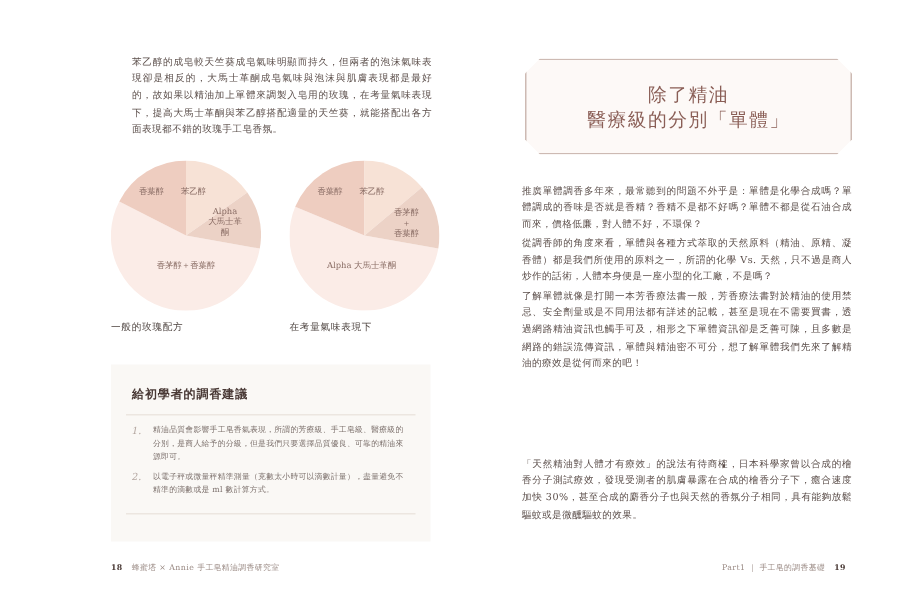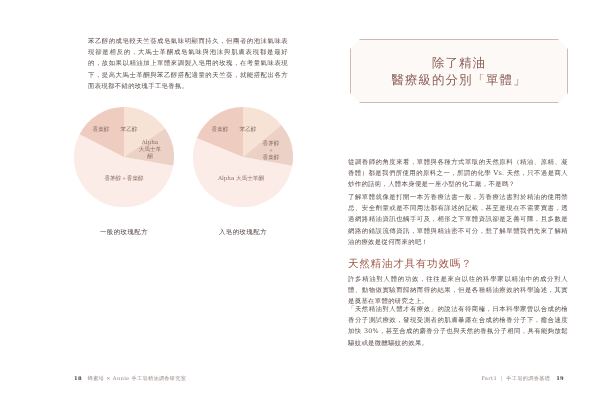--- a/index.html
+++ b/index.html
@@ -19,21 +19,21 @@
 
   .pie-wrap { position:absolute; top:107px; width:100px; height:100px; }
   .pie-wrap.p1 { left:38px; }
   .pie-wrap.p2 { left:157px; }
   .pie-wrap svg { width:100px; height:100px; display:block; }
   .pie-label {
     position:absolute; font-size:5.6px; color:#8b6e66; text-align:center; line-height:7px;
     white-space:nowrap; transform:translate(-50%,-50%);
   }
   .pie-caption {
-    position:absolute; top:228px; font-size:6.4px; color:#4e4440; width:100px; text-align:center;
+    position:absolute; top:214px; font-size:6.4px; color:#4e4440; width:100px; 
     letter-spacing:0.5px;
   }
   .pie-caption.c1 { left:38px; }
   .pie-caption.c2 { left:157px; }
 
   .tip-box {
     position:absolute; left:38px; top:243px; width:213px; height:118px; background:#faf8f5;
   }
   .tip-title {
     position:absolute; left:14px; top:14px; font-size:8px; font-weight:bold; color:#4a3a36;
@@ -109,40 +109,52 @@
       <path d="M0 0 L38.3 -32.1 A50 50 0 0 1 49.2 8.7 Z" fill="#ecd2c6"></path>
     </svg>
     <div class="pie-label" style="left:27px;top:22px">香葉醇</div>
     <div class="pie-label" style="left:55px;top:22px">苯乙醇</div>
     <div class="pie-label" style="left:78px;top:43px;white-space:pre-line">香茅醇＋
 香葉醇</div>
     <div class="pie-label" style="left:48px;top:71px">Alpha 大馬士革酮</div>
   </div>
 
   <div class="pie-caption c1">一般的玫瑰配方</div>
-  <div class="pie-caption c2">入皂的玫瑰配方</div>
+  <div class="pie-caption c2">在考量氣味表現下</div>
 
+  <div class="tip-box">
+    <div class="tip-title">給初學者的調香建議</div>
+    <div class="tip-rule" style="top:33px"></div>
+    <div class="tip-item" style="top:40px;height:30px">
+      <span class="tip-num">1.</span>
+      <span class="tip-text">精油品質會影響手工皂香氣表現，所謂的芳療級、手工皂級、醫療級的分別，是商人給予的分級，但是我們只要選擇品質優良、可靠的精油來源即可。</span>
+    </div>
+    <div class="tip-item" style="top:71px;height:20px">
+      <span class="tip-num">2.</span>
+      <span class="tip-text">以電子秤或微量秤精準測量（克數太小時可以滴數計量），盡量避免不精準的滴數或是 ml 數計算方式。</span>
+    </div>
+    <div class="tip-rule" style="top:99px"></div>
+  </div>
 
   <div class="footer-left">
     <span class="num">18</span><span>蜂蜜塔 × Annie 手工皂精油調香研究室</span>
   </div>
 </div>
 
 <div class="page right-page">
   <div class="title-box">
     <div class="title-box-inner">
       <div class="title-line">除了精油</div>
       <div class="title-line">醫療級的分別「單體」</div>
     </div>
   </div>
 
+  <p class="para rp-p1" style="margin:0">推廣單體調香多年來，最常聽到的問題不外乎是：單體是化學合成嗎？單體調成的香味是否就是香精？香精不是都不好嗎？單體不都是從石油合成而來，價格低廉，對人體不好，不環保？</p>
   <p class="para rp-p2" style="margin:0">從調香師的角度來看，單體與各種方式萃取的天然原料（精油、原精、凝香體）都是我們所使用的原料之一，所謂的化學 Vs. 天然，只不過是商人炒作的話術，人體本身便是一座小型的化工廠，不是嗎？</p>
   <p class="para rp-p3" style="margin:0">了解單體就像是打開一本芳香療法書一般，芳香療法書對於精油的使用禁忌、安全劑量或是不同用法都有詳述的記載，甚至是現在不需要買書，透過網路精油資訊也觸手可及，相形之下單體資訊卻是乏善可陳，且多數是網路的錯誤流傳資訊，單體與精油密不可分，想了解單體我們先來了解精油的療效是從何而來的吧！</p>
 
-  <div class="section-heading">天然精油才具有功效嗎？</div>
 
-  <p class="para rp-p4" style="margin:0">許多精油對人體的功效，往往是來自以往的科學家以精油中的成分對人體、動物做實驗而歸納而得的結果，但是各種精油療效的科學論述，其實是奠基在單體的研究之上。</p>
   <p class="para rp-p5" style="margin:0">「天然精油對人體才有療效」的說法有待商榷，日本科學家曾以合成的檜香分子測試療效，發現受測者的肌膚暴露在合成的檜香分子下，癒合速度加快 30%，甚至合成的麝香分子也與天然的香氛分子相同，具有能夠放鬆驅蚊或是微醺驅蚊的效果。</p>
 
   <div class="footer-right">
     <span>Part1 ｜ 手工皂的調香基礎</span><span class="num">19</span>
   </div>
 </div>
 
 </body></html>

